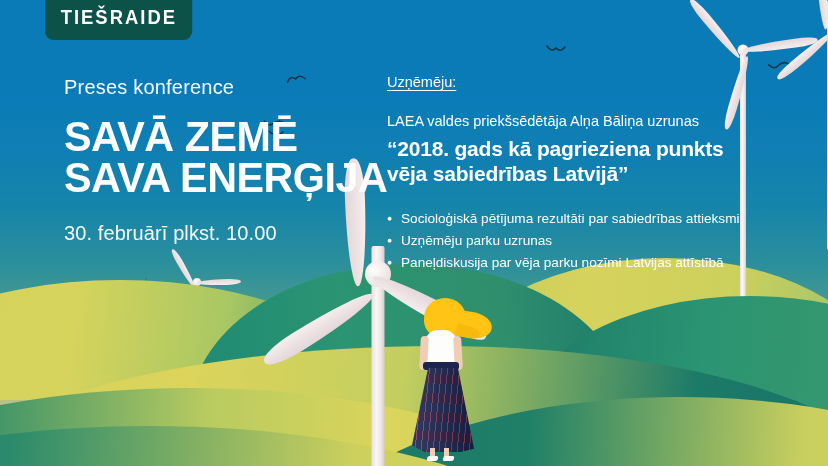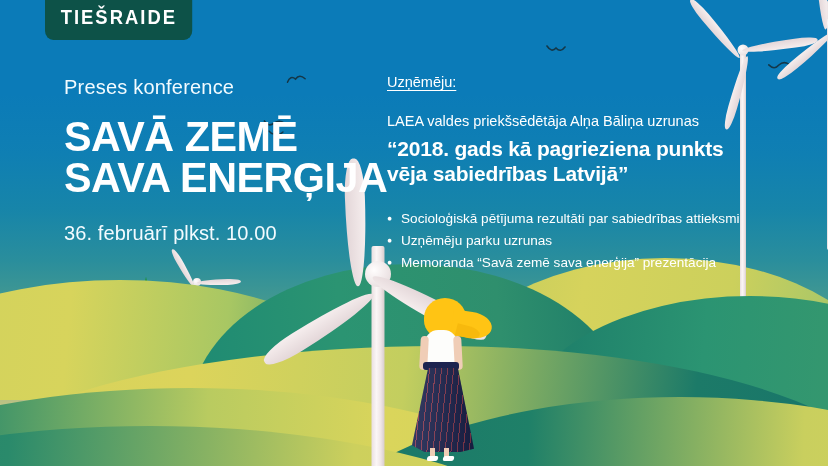--- a/index.html
+++ b/index.html
@@ -317,30 +317,30 @@
   </div>
 
   <div class="badge">TIEŠRAIDE</div>
 
   <div class="left-col">
     <div class="kicker">Preses konference</div>
     <div class="headline">
       <span>SAVĀ ZEMĒ</span>
       <span>SAVA ENERĢIJA</span>
     </div>
-    <div class="datetime">36. februārī plkst. 10.00</div>
+    <div class="datetime">30. februārī plkst. 10.00</div>
   </div>
 
   <div class="right-col">
     <div class="prog-label">Uzņēmēju:</div>
     <div class="speaker">LAEA valdes priekšsēdētāja Alņa Bāliņa uzrunas</div>
     <div class="quote">
       <span>“2018. gads kā pagrieziena punkts</span>
       <span>vēja sabiedrības Latvijā”</span>
     </div>
     <ul class="bullets" id="bullets">
         <li>Socioloģiskā pētījuma rezultāti par sabiedrības attieksmi</li>
         <li>Uzņēmēju parku uzrunas</li>
-        <li>Memoranda “Savā zemē sava enerģija” prezentācija</li>
+        <li>Paneļdiskusija par vēja parku nozīmi Latvijas attīstībā</li>
       </ul>
   </div>
 
 </div>
 
 </body></html>

